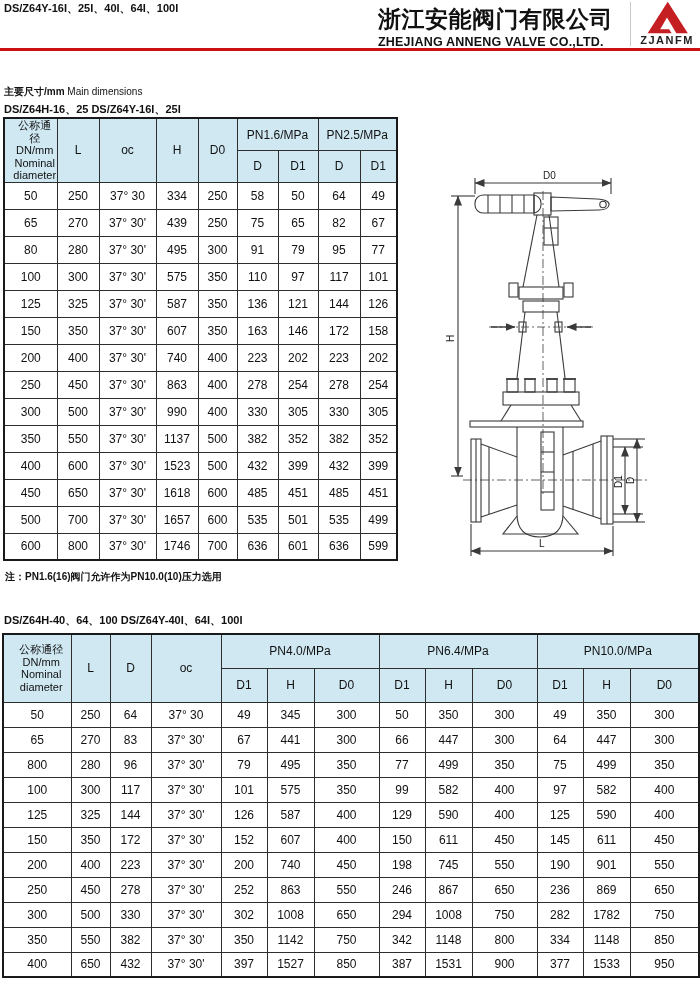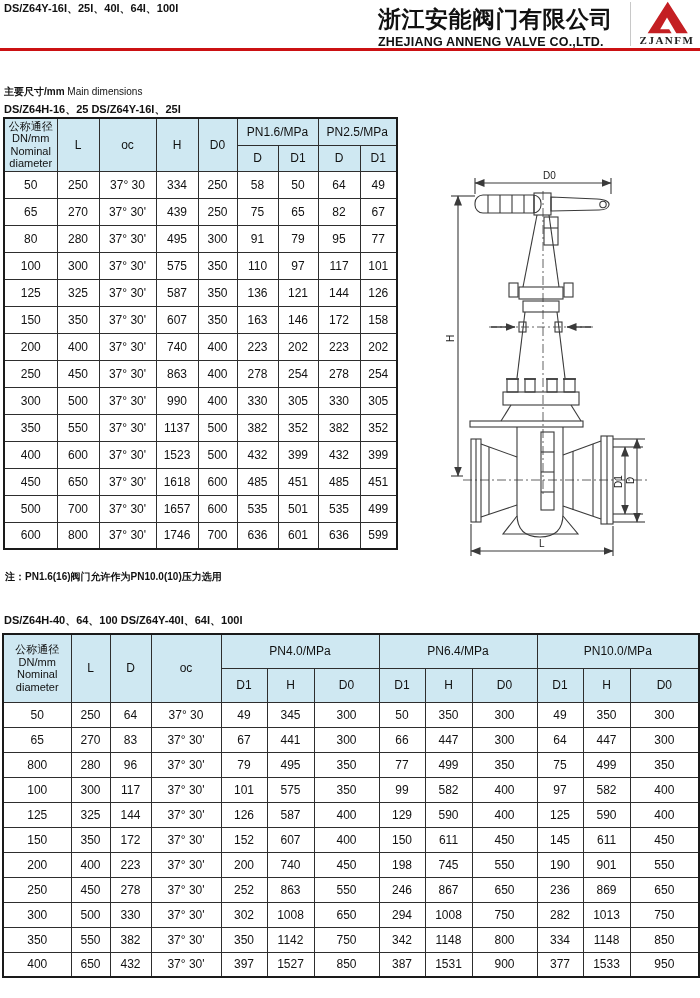--- a/index.html
+++ b/index.html
@@ -12,42 +12,42 @@
   
   .hdr-left { position:absolute; left:4px; top:2px; }
   .prod-title { font-size:15px; font-weight:bold; letter-spacing:0.2px; }
   .model-line { font-size:11px; font-weight:bold; line-height:12.5px; }
   .company { position:absolute; left:378px; top:4px; width:246px; }
   .company-zh { font-size:23px; font-weight:bold; white-space:nowrap; letter-spacing:0.5px; }
   .company-en { font-size:12.5px; font-weight:bold; white-space:nowrap; margin-top:0px; letter-spacing:0.2px; }
   .hdr-divider { position:absolute; left:630px; top:2px; width:1px; height:44px; background:#c8c8c8; }
   .logo { position:absolute; left:637px; top:1px; width:60px; text-align:center; }
   .logo svg { width:52px; height:33px; display:block; margin:0 auto; }
-  .logo-text { font-family:Liberation Serif, serif; font-weight:bold; font-size:11px; letter-spacing:1.5px; color:#222; }
+  .logo-text { font-family:Liberation Sans, sans-serif; font-weight:bold; font-size:11px; letter-spacing:1.5px; color:#222; }
   .red-rule { position:absolute; left:0; top:48px; width:700px; height:3px; background:#cb1113; }
   
   .sec-title { position:absolute; left:4px; top:85px; font-size:10px; }
   .sec-title .zh { font-weight:bold; }
   .sec-sub1 { position:absolute; left:4px; top:102px; font-size:11px; font-weight:bold; }
   .note { position:absolute; left:5px; top:570px; font-size:10px; font-weight:bold; }
   .sec-sub2 { position:absolute; left:4px; top:613px; font-size:11px; font-weight:bold; }
   
   table { border-collapse:collapse; table-layout:fixed; background:#fff; }
   th, td { border:1px solid #2e2e2e; text-align:center; vertical-align:middle; padding:0; }
   th { background:#cfe8f2; font-size:12px; font-weight:normal; }
   td { font-size:12px; }
   .t1 { position:absolute; left:3px; top:117px; width:393px; border:2px solid #1a1a1a; }
   .t1 thead tr:nth-child(1) th { height:27px; }
   .t1 thead tr:nth-child(2) th { height:26px; }
   .t1 tbody td { height:27px; }
   .t2 { position:absolute; left:2px; top:633px; width:696px; border:2px solid #1a1a1a; }
   .t2 thead tr:nth-child(1) th { height:34px; }
   .t2 thead tr:nth-child(2) th { height:34px; }
   .t2 tbody td { height:25px; }
-  .dn-h { font-size:11px; line-height:12.5px; white-space:pre-line; }
+  .dn-h { font-size:11px; line-height:12.5px; white-space:pre-line;padding-left:8px; }
   
   .drawing { position:absolute; left:433px; top:166px; width:266px; height:400px; }
   .drawing svg { width:266px; height:400px; }
 </style>
 </head>
 <body>
 
 <div class="hdr-left">
   <div class="model-line">DS/Z64Y-16I、25I、40I、64I、100I</div>
 </div>
@@ -434,21 +434,21 @@
         <td>500</td>
         <td>330</td>
         <td>37° 30'</td>
         <td>302</td>
         <td>1008</td>
         <td>650</td>
         <td>294</td>
         <td>1008</td>
         <td>750</td>
         <td>282</td>
-        <td>1013</td>
+        <td>1782</td>
         <td>750</td>
       </tr>
       <tr>
         <td>350</td>
         <td>550</td>
         <td>382</td>
         <td>37° 30'</td>
         <td>350</td>
         <td>1142</td>
         <td>750</td>

